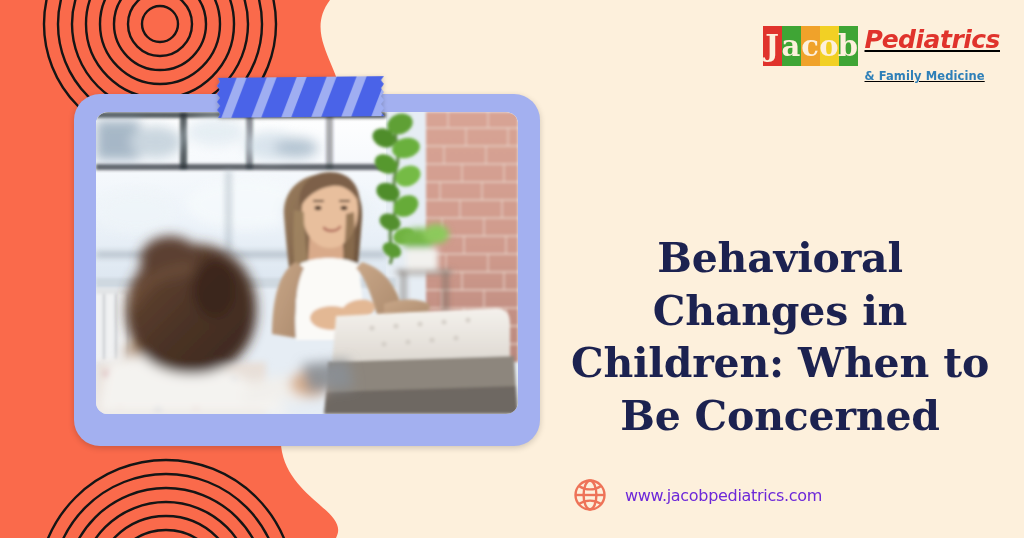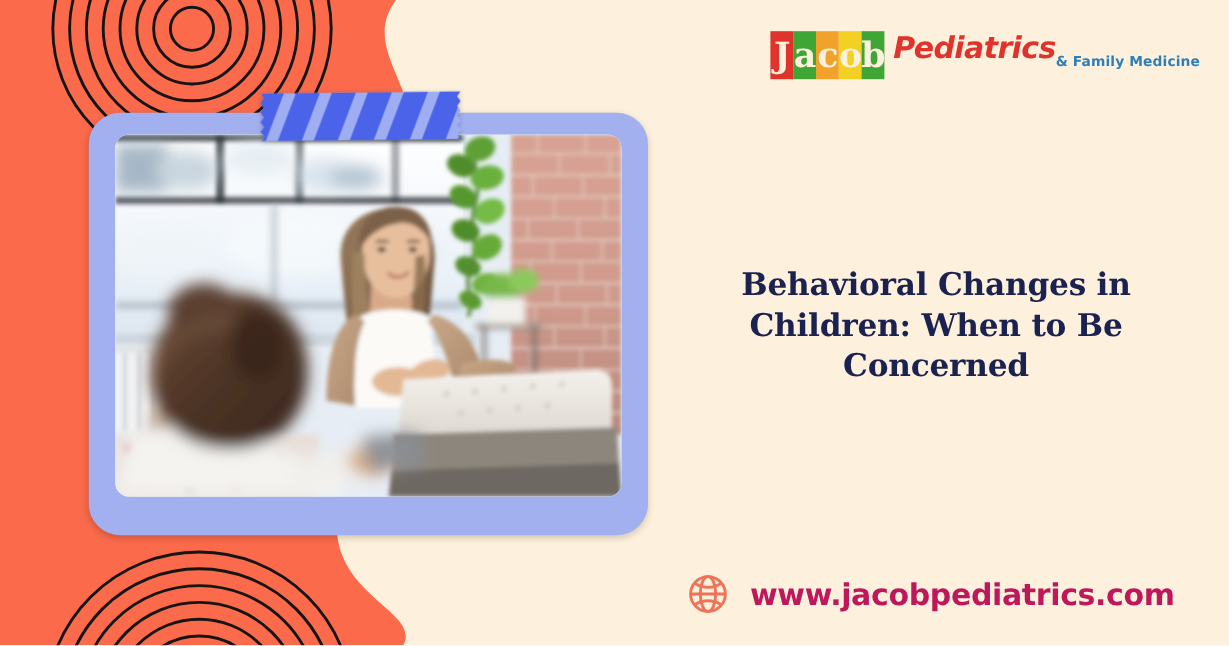--- a/index.html
+++ b/index.html
@@ -115,22 +115,24 @@
     letter-spacing: 0;
   }
   .logo-tile.t-j { background: #E0332C; }
   .logo-tile.t-a { background: #3FA535; }
   .logo-tile.t-c { background: #F0A22A; }
   .logo-tile.t-o { background: #F2D024; }
   .logo-tile.t-b { background: #3FA535; }
 
   .logo-right {
     display: flex;
+    flex-direction: column;
     justify-content: center;
     padding-top: 1px;
+    text-decoration: underline;
   }
   .logo-ped {
     font-family: "DejaVu Sans", sans-serif;
     font-style: italic;
     font-weight: bold;
     font-size: 25px;
     line-height: 1;
     color: #E0332C;
     letter-spacing: -0.5px;
   }
@@ -146,21 +148,21 @@
 
   
   .headline {
     position: absolute;
     left: 556px;
     top: 205px;
     width: 448px;
     text-align: center;
     font-family: "DejaVu Serif", serif;
     font-weight: bold;
-    font-size: 26px;
+    font-size: 41px;
     line-height: 1.28;
     color: #1C2250;
     letter-spacing: -0.2px;
   }
 
   
   .url-row {
     position: absolute;
     left: 572px;
     top: 477px;
@@ -168,23 +170,23 @@
     align-items: center;
     gap: 17px;
   }
   .globe-icon {
     width: 36px;
     height: 36px;
     flex: none;
   }
   .url-text {
     font-family: "DejaVu Sans", sans-serif;
-    font-weight: bold;
-    font-size: 25px;
-    color: #be185d;
+    font-weight: normal;
+    font-size: 16px;
+    color: #6d28d9;
     letter-spacing: -0.3px;
     white-space: nowrap;
   }
 </style>
 </head>
 <body>
 
 <div class="canvas">
 
   <div class="bg-cream"></div>

